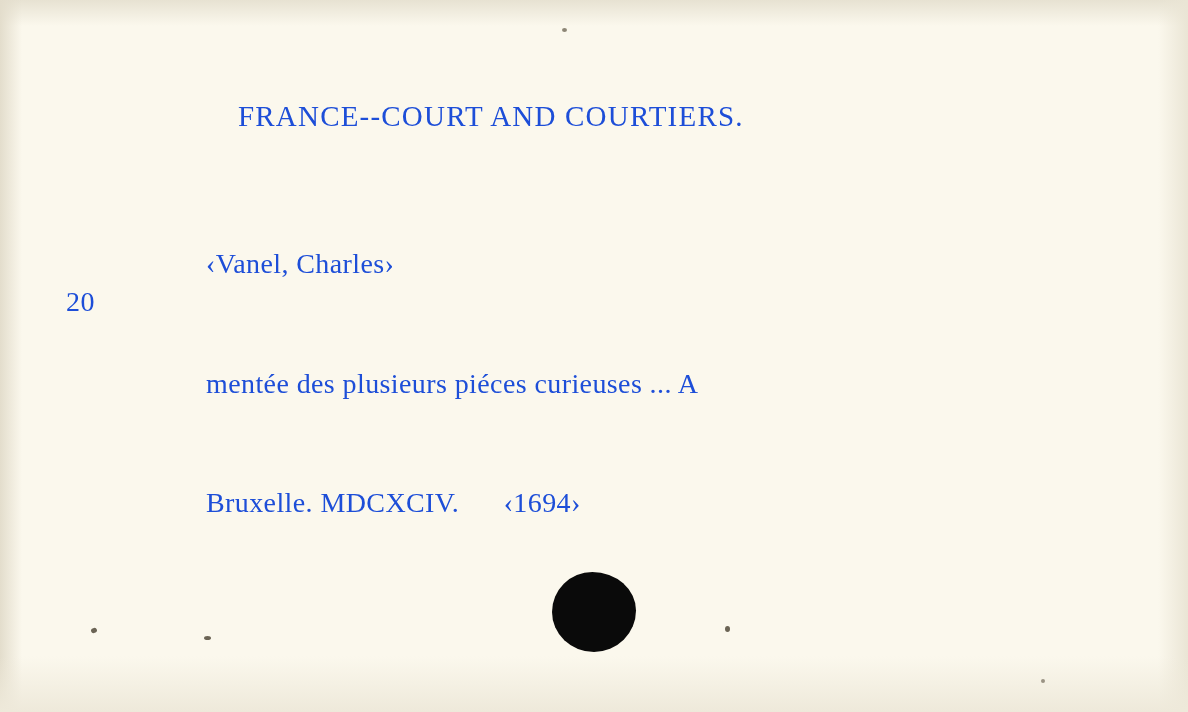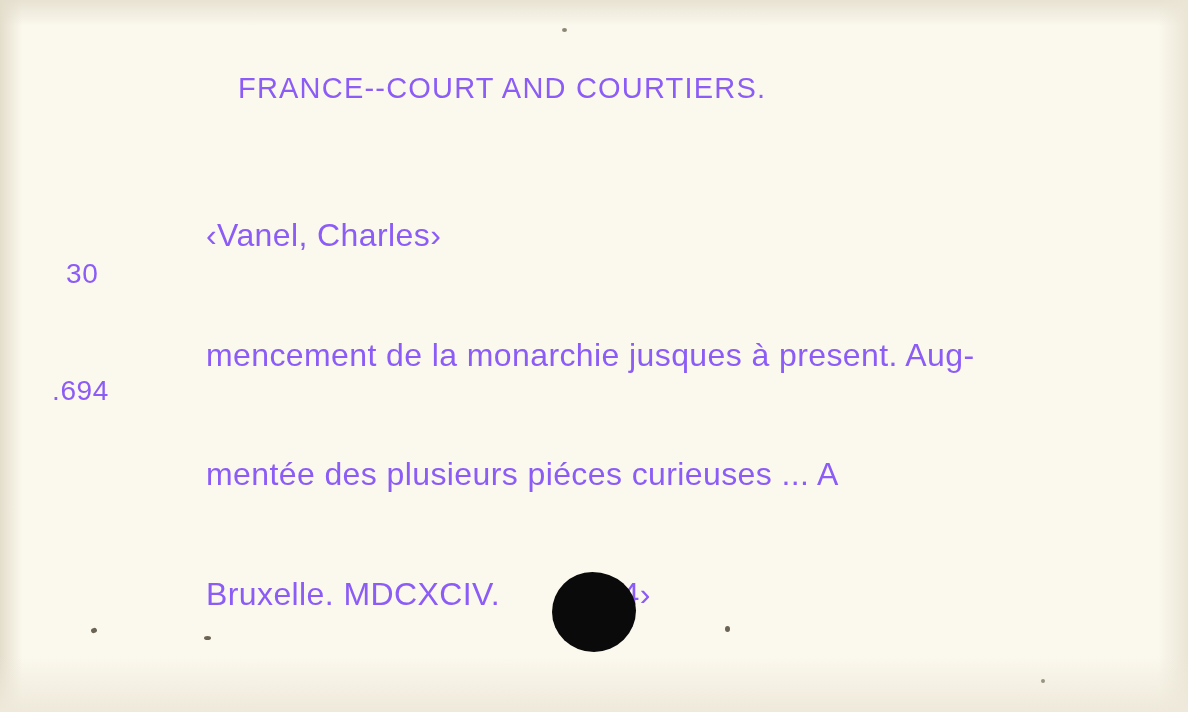--- a/index.html
+++ b/index.html
@@ -36,26 +36,27 @@
     pointer-events: none;
   }
   #paper-edge-right {
     position: absolute;
     right: 0; top: 0; width: 30px; height: 100%;
     background: linear-gradient(to left, #eae5d5 0%, rgba(251,248,237,0) 100%);
     pointer-events: none;
   }
 
   .typed {
-    font-family: Liberation Sans, sans-serif;
+    font-family: Liberation Serif, serif;
     font-size: 28px;
     letter-spacing: 0.5px;
     line-height: 40px;
     white-space: pre;
-    color: #8b5cf6;
+    color: #1d4ed8;
+    margin-top: 28px;
   }
 
   #heading {
     position: absolute;
     left: 238px;
     top: 68px;
     font-size: 29px;
     letter-spacing: 1.2px;
   }
 
@@ -76,21 +77,21 @@
   .cn-line-4 { padding-left: 0px; }
 
   #body-block {
     position: absolute;
     left: 206px;
     top: 136px;
     width: 960px;
   }
   #body-block .line {
     white-space: pre;
-    font-size: 32px;
+    font-size: 28px;
     line-height: 39.5px;
     letter-spacing: 0.4px;
   }
 
   
   #ink-blot {
     position: absolute;
     left: 552px;
     top: 572px;
     width: 84px;
@@ -117,27 +118,25 @@
 <div id="card">
 
   <div id="paper-edge-top"></div>
   <div id="paper-edge-left"></div>
   <div id="paper-edge-right"></div>
   <div id="paper-edge-bottom"></div>
 
   <div id="heading" class="typed">FRANCE--COURT AND COURTIERS.</div>
 
   <div id="callnumber" class="typed">
-    <div class="cn-line-2">30</div>
-    <div class="cn-line-3">.694</div>
+    <div class="cn-line-2">20</div>
   </div>
 
   <div id="body-block" class="typed">
     <div class="line">‹Vanel, Charles›</div>
-    <div class="line">mencement de la monarchie jusques à present. Aug-</div>
     <div class="line">mentée des plusieurs piéces curieuses ... A</div>
     <div class="line">Bruxelle. MDCXCIV.      ‹1694›</div>
     
     
     
     
     
     
     
   </div>

